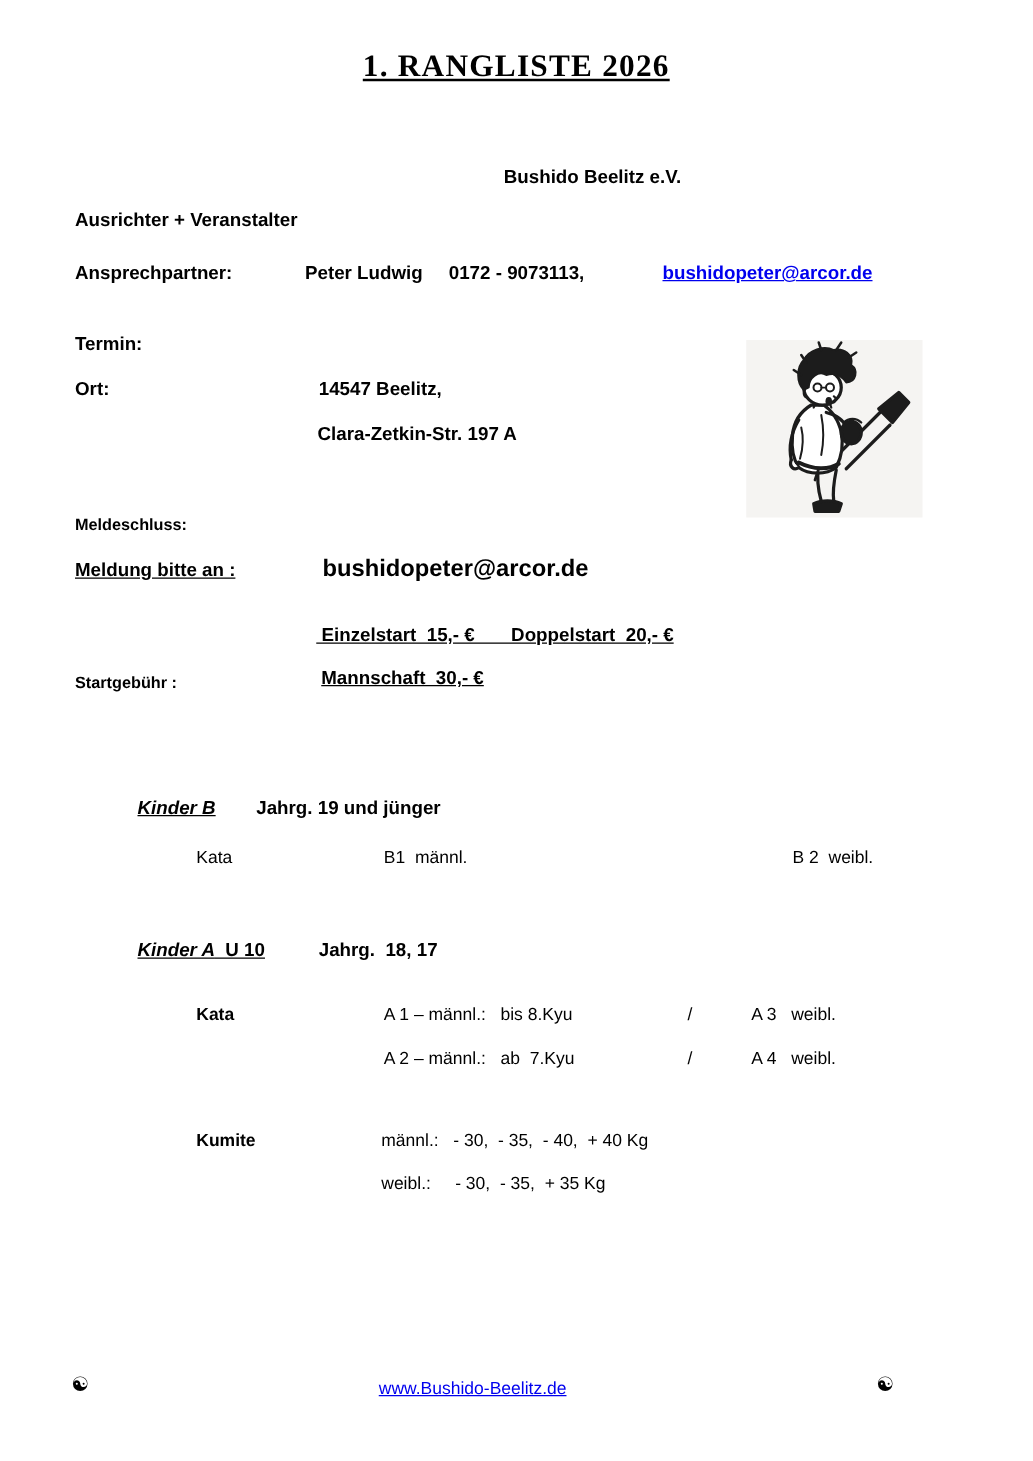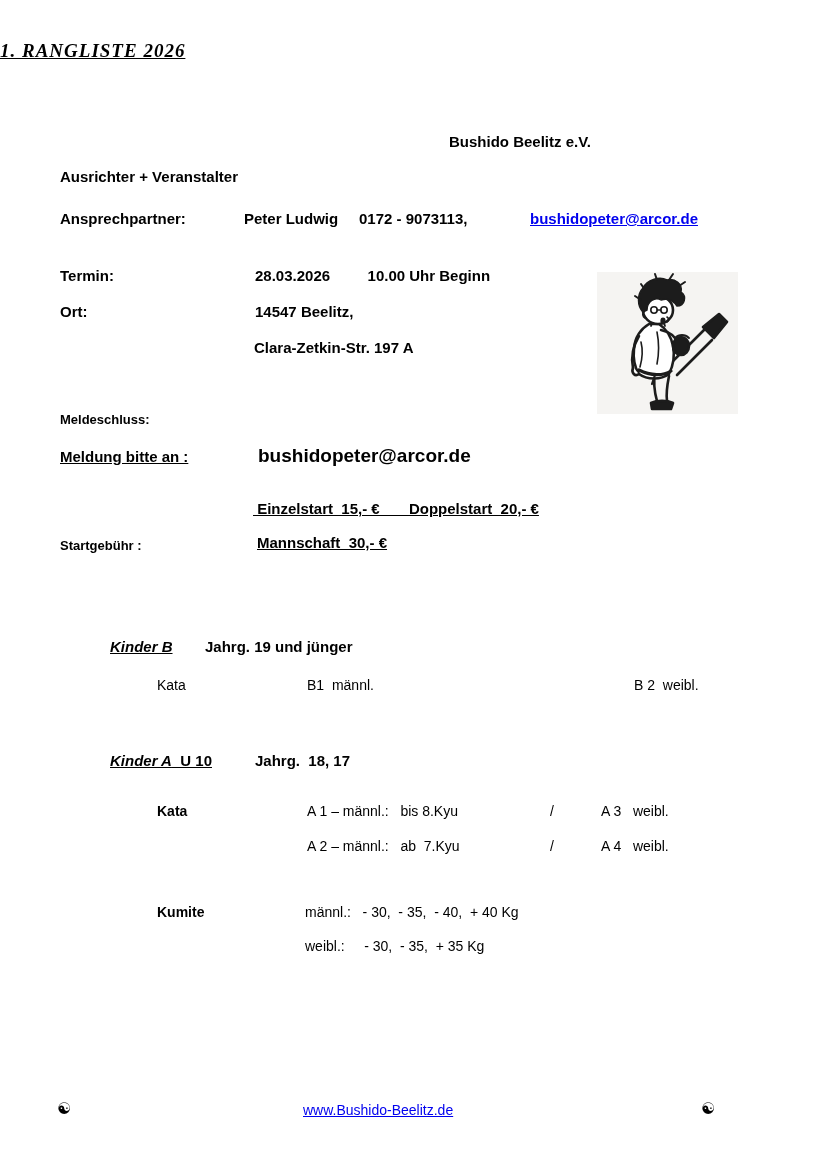--- a/index.html
+++ b/index.html
@@ -16,22 +16,23 @@
   .abs { position:absolute; white-space:pre; line-height:1.15; }
   .b  { font-weight:bold; }
   .i  { font-style:italic; }
   .u  { text-decoration:underline; }
   .sz13 { font-size:13px; }
   .sz14 { font-size:14px; }
   .sz15 { font-size:15px; }
   .sz19 { font-size:19px; }
   .title {
     position:absolute; top:40px; left:0; width:100%;
+    text-align:center;
     font-family:"Liberation Serif", serif;
-    font-size:19px; font-weight:bold; font-style:italic;
+    font-size:25px; font-weight:bold; 
     text-decoration:underline;
     letter-spacing:1px;
   }
   .center-head {
     position:absolute; left:0; width:100%;
     text-align:center;
   }
   a.bluelink { color:#0000ee; text-decoration:underline; }
   .kid-box {
     position:absolute; left:597px; top:272px;
@@ -41,28 +42,27 @@
   .yy { font-size:16px; color:#000; }
 </style>
 </head>
 <body>
 
 <div class="page">
 
   <div class="title">1. RANGLISTE 2026</div>
 
   <span class="abs b sz15" style="left:60px; top:133px;margin-top:35px;">Ausrichter + Veranstalter</span>
-  <span class="abs b sz15" style="left:403px; top:133px;margin-left:46px;">Bushido Beelitz e.V.</span>
+  <span class="abs b sz15" style="left:403px; top:133px;">Bushido Beelitz e.V.</span>
 
   <span class="abs b sz15" style="left:60px; top:210px;">Ansprechpartner:</span>
   <span class="abs b sz15" style="left:244px; top:210px;">Peter Ludwig     0172 - 9073113,</span>
   <a class="abs b sz15 bluelink" href="#" style="left:530px; top:210px;">bushidopeter@arcor.de</a>
 
   <span class="abs b sz15" style="left:60px; top:267px;">Termin:</span>
-  <span class="abs b sz15" style="left:255px; top:267px;">28.03.2026         10.00 Uhr Beginn</span>
 
   <span class="abs b sz15" style="left:60px; top:303px;">Ort:</span>
   <span class="abs b sz15" style="left:255px; top:303px;">14547 Beelitz,</span>
   <span class="abs b sz15" style="left:254px; top:339px;">Clara-Zetkin-Str. 197 A</span>
 
   <div class="kid-box">
     <svg width="141" height="142" viewBox="0 0 141 142">
       <g stroke="#1c1c1c" stroke-width="2.6" fill="none" stroke-linecap="round" stroke-linejoin="round">
 
         <path d="M70,95 L108,57"></path>

